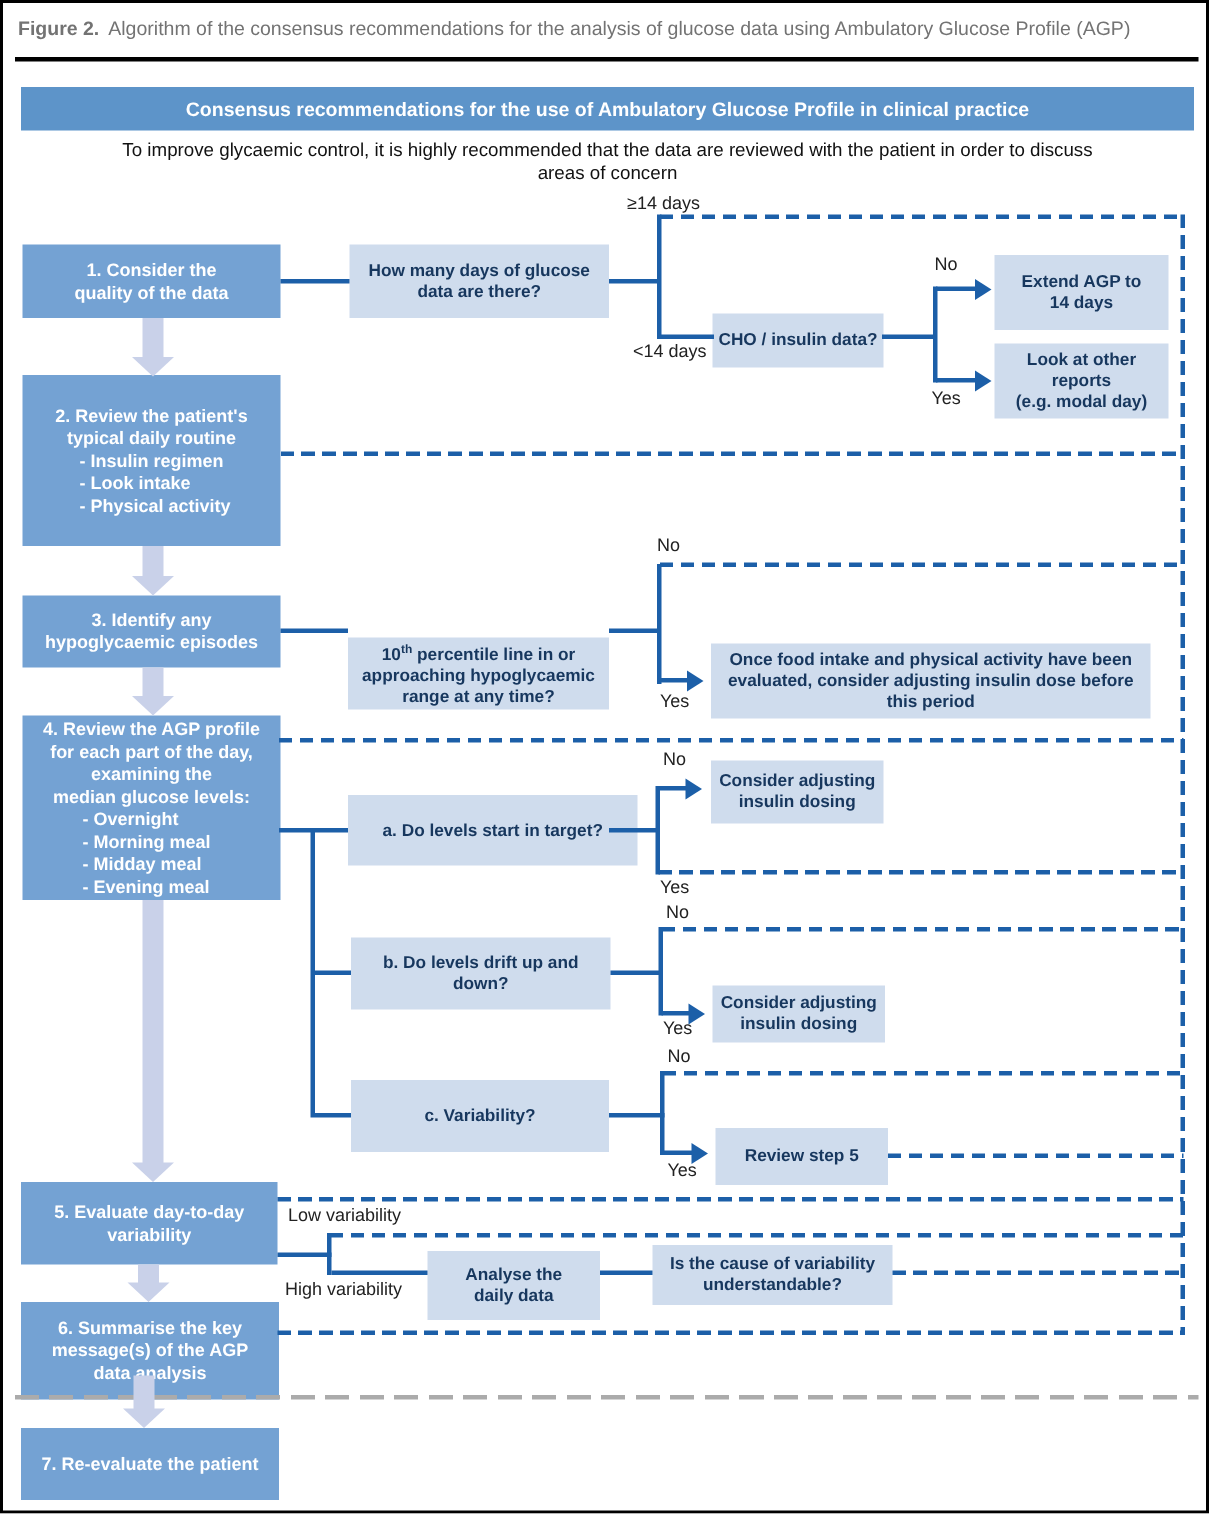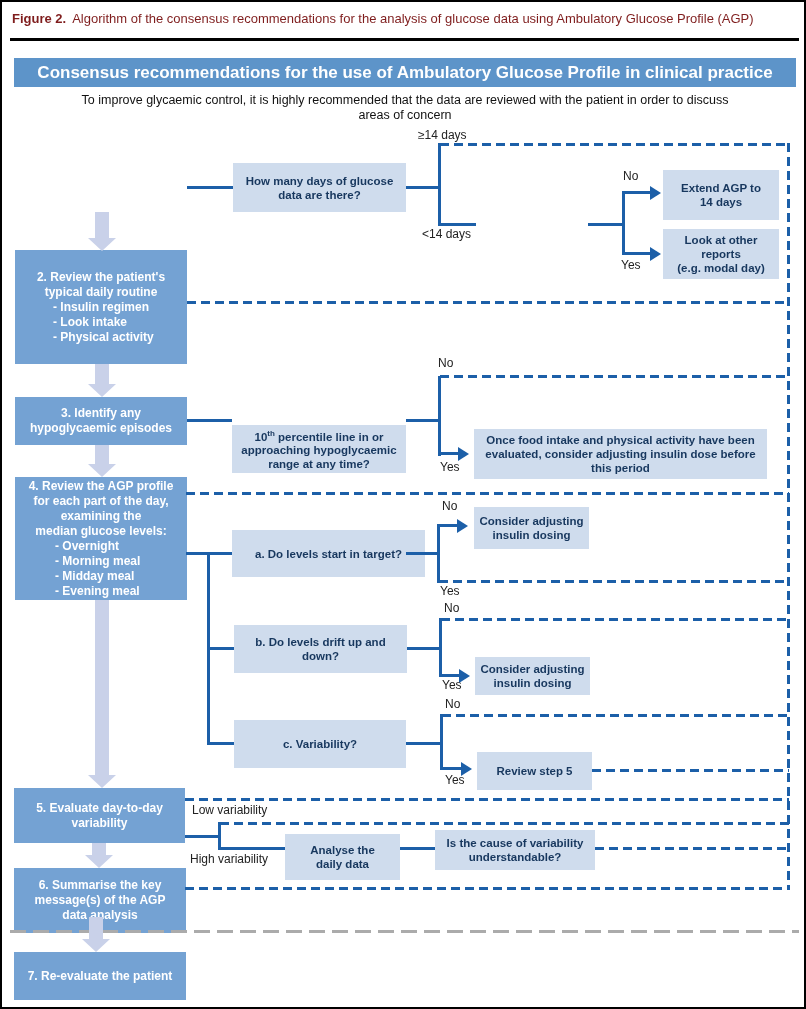--- a/index.html
+++ b/index.html
@@ -1,22 +1,22 @@
 <!DOCTYPE html>
 <html><head>
 <meta charset="utf-8">
 <style>
   html,body{margin:0;padding:0;background:#e8e8e8;}
   .page{position:relative;width:806px;height:1009px;background:#fff;border:2px solid #000;
         box-sizing:border-box;font-family:"Liberation Sans",sans-serif;overflow:hidden;}
-  .caption{position:absolute;left:10px;top:9px;font-size:13px;color:#7f1d1d;white-space:nowrap;}
+  .caption{position:absolute;left:10px;top:9px;font-size:13px;color:#737373;white-space:nowrap;}
   .caption .cap-label{font-weight:bold;margin-right:6px;}
   .rule{position:absolute;left:8px;top:36px;width:789px;height:3px;background:#000;}
   .banner{position:absolute;left:12px;top:56px;width:782px;height:29px;background:#5d94c9;color:#fff;
-          font-weight:bold;font-size:17px;display:flex;align-items:center;justify-content:center;}
+          font-weight:bold;font-size:13px;display:flex;align-items:center;justify-content:center;}
   .intro{position:absolute;left:73px;top:91px;width:660px;text-align:center;font-size:12.5px;
          line-height:15px;color:#111;}
   .box{position:absolute;display:flex;flex-direction:column;align-items:center;justify-content:center;
        text-align:center;font-weight:bold;font-size:12px;line-height:15px;box-sizing:border-box;}
   .dark{background:#74a2d3;color:#fff;}
   .light{background:#cfdced;color:#17375e;font-size:11.5px;line-height:14px;padding:2px 3px;}
   .bullets{align-self:flex-start;text-align:left;}
   .ln{position:absolute;background:#1c5fa8;}
   .hd{position:absolute;height:3px;background:repeating-linear-gradient(90deg,#1c5fa8 0 9px,transparent 9px 14px);}
   .vd{position:absolute;width:3px;background:repeating-linear-gradient(180deg,#1c5fa8 0 9px,transparent 9px 14px);}
@@ -35,20 +35,24 @@
 
 <div class="page">
 
   <div class="caption">
     <span class="cap-label">Figure 2.</span><span>Algorithm of the consensus recommendations for the analysis of glucose data using Ambulatory Glucose Profile (AGP)</span>
   </div>
   <div class="rule"></div>
   <div class="banner">Consensus recommendations for the use of Ambulatory Glucose Profile in clinical practice</div>
   <div class="intro">To improve glycaemic control, it is highly recommended that the data are reviewed with the patient in order to discuss areas of concern</div>
 
+  <div class="box dark" style="left:13px;top:161px;width:172px;height:49px;">
+    <div>1. Consider the</div>
+    <div>quality of the data</div>
+  </div>
 
   <div class="box dark" style="left:13px;top:248px;width:172px;height:114px;">
     <div>2. Review the patient's</div>
     <div>typical daily routine</div>
     <div class="bullets" style="padding-left:38px;">
       <div>- Insulin regimen</div>
       <div>- Look intake</div>
       <div>- Physical activity</div>
     </div>
   </div>
@@ -83,20 +87,23 @@
   </div>
 
   <div class="box dark" style="left:12px;top:950px;width:172px;height:48px;">
     <div>7. Re-evaluate the patient</div>
   </div>
 
   <div class="box light" style="left:231px;top:161px;width:173px;height:49px;">
     <div>How many days of glucose data are there?</div>
   </div>
 
+  <div class="box light" style="left:473px;top:207px;width:114px;height:36px;">
+    <div>CHO / insulin data?</div>
+  </div>
 
   <div class="box light" style="left:661px;top:168px;width:116px;height:50px;">
     <div>Extend AGP to</div>
     <div>14 days</div>
   </div>
 
   <div class="box light" style="left:661px;top:227px;width:116px;height:50px;">
     <div>Look at other</div>
     <div>reports</div>
     <div>(e.g. modal day)</div>

